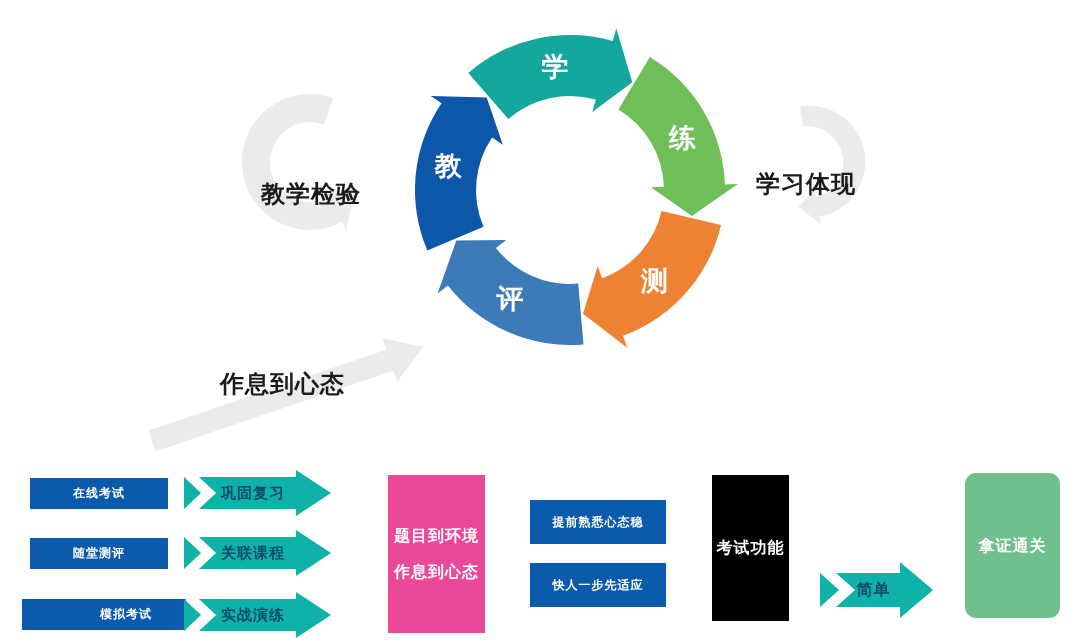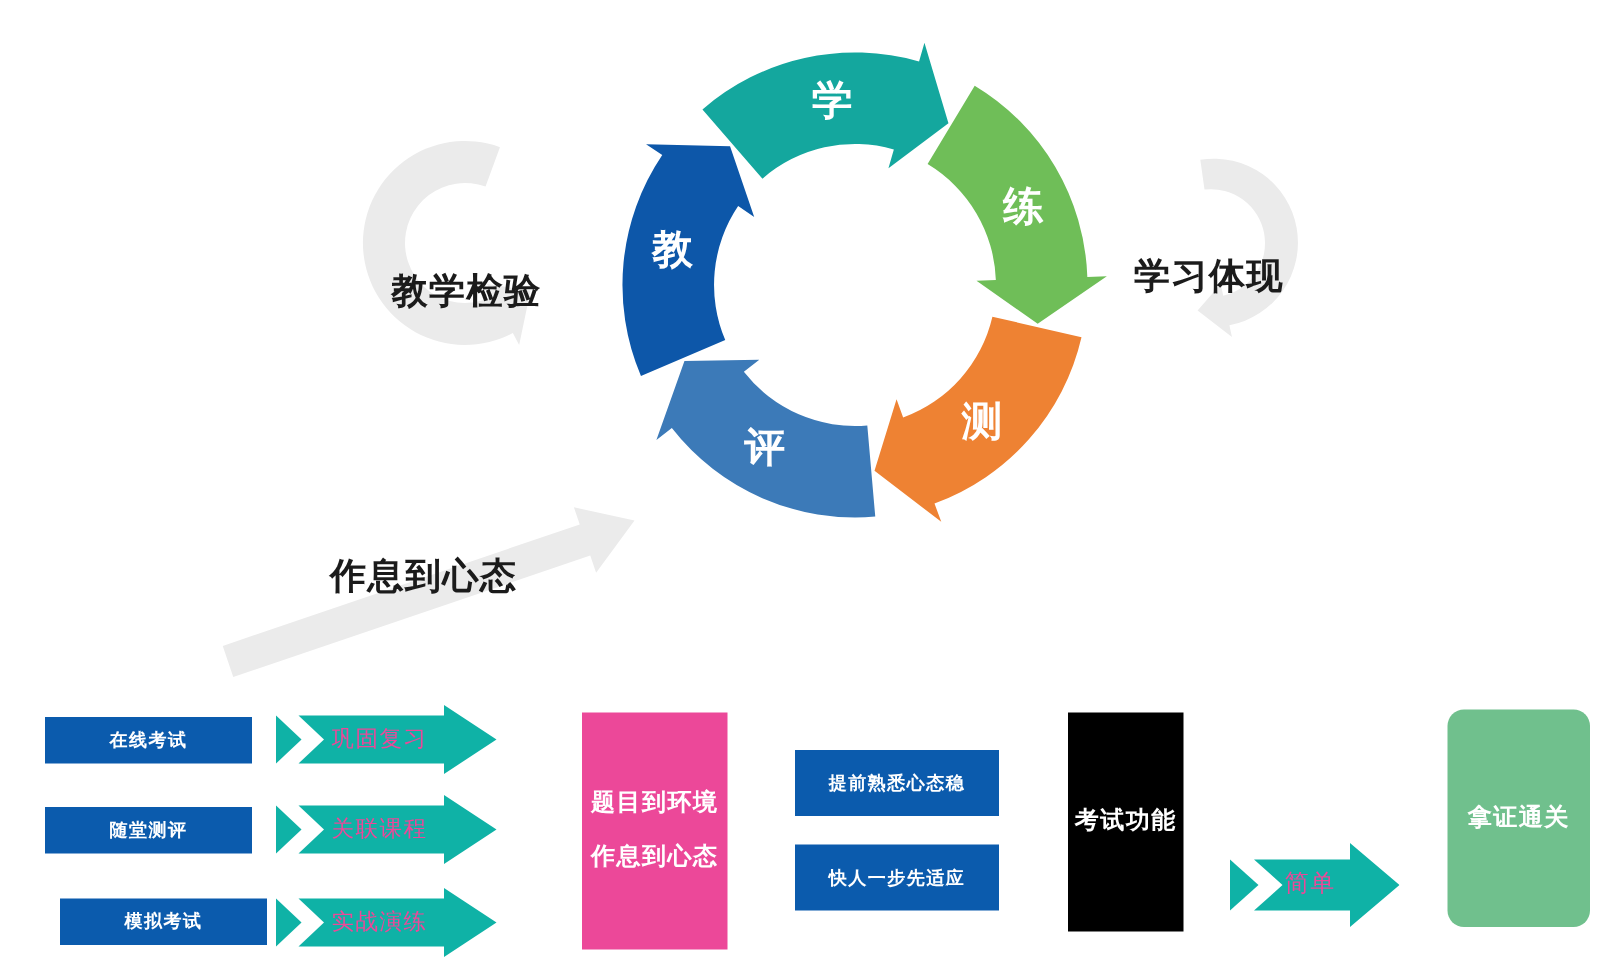--- a/index.html
+++ b/index.html
@@ -9,21 +9,21 @@
   .seg-label{fill:#ffffff;font-size:27px;font-weight:bold;text-anchor:middle;dominant-baseline:central;
              font-family:"Liberation Sans",sans-serif;}
   .note{position:absolute;color:#1b1b1b;font-size:24px;font-weight:600;letter-spacing:1px;white-space:nowrap;margin-top:24px;}
   .blue-box{position:absolute;display:flex;align-items:center;justify-content:center;
             color:#fff;font-weight:bold;font-size:12px;letter-spacing:1px;}
   .green-box{position:absolute;display:flex;flex-direction:column;align-items:center;justify-content:center;
              color:#fff;font-weight:bold;font-size:16px;letter-spacing:1px;}
   .green-box .gline{line-height:1;margin:10px 0;}
   .tarrow{position:absolute;}
   .tarrow svg{position:absolute;left:0;top:0;}
-  .tarrow .alabel{position:absolute;top:0;bottom:0;text-align:center;color:#ec4899;font-weight:normal;}
+  .tarrow .alabel{position:absolute;top:0;bottom:0;text-align:center;color:#0c4a6e;font-weight:bold;}
   .tarrow.big .alabel{left:30px;right:40px;line-height:46px;font-size:15px;letter-spacing:1px;}
   .tarrow.small .alabel{left:28px;right:34px;line-height:56px;font-size:16px;letter-spacing:1px;}
 </style>
 </head>
 <body>
 
 <div class="stage">
 
   <svg id="cycle-svg" width="1080" height="644" viewBox="0 0 1080 644">
       <path d="M333.3,98.1 A68 68 0 1 0 341.9,222 L346.1,230 L353.7,193.7 L324.6,189.4 L328.8,197.3 A40 40 0 1 1 323.7,124.4 Z" fill="#ebebeb"></path>
@@ -40,21 +40,21 @@
       <path d="M427.3,250.6 A155 155 0 0 1 441.5,103.3 L430.7,96.1 L486.7,97.5 L502.8,144.7 L492.1,137.4 A94 94 0 0 0 483.5,226.7 Z" fill="#0d57a9"></path>
       <text x="448.3" y="166.3" class="seg-label">教</text>
     </svg>
 
   <div class="note" style="left:261px;top:154px;">教学检验</div>
   <div class="note" style="left:756px;top:144px;">学习体现</div>
   <div class="note" style="left:220px;top:344px;">作息到心态</div>
 
   <div class="blue-box" style="left: 30px; top: 478px; width: 138px; height: 31px; background: rgb(11, 91, 173);">在线考试</div>
   <div class="blue-box" style="left: 30px; top: 538px; width: 138px; height: 31px; background: rgb(11, 91, 173);">随堂测评</div>
-  <div class="blue-box" style="left: 40px; top: 599px; width: 138px; height: 31px; background: rgb(11, 91, 173);">模拟考试</div>
+  <div class="blue-box" style="left: 22px; top: 599px; width: 120px; height: 31px; background: rgb(11, 91, 173); padding-left: 44px;">模拟考试</div>
 
   <div class="tarrow big" style="left:184px;top:470px;width:148px;height:46px;">
     <svg width="148" height="46" viewBox="0 0 148 46">
       <polygon points="0,7 17,23 0,39" fill="#0fb2a6"></polygon>
       <path d="M15,7 L32,23 L15,39 L112,39 L112,46 L147,23 L112,0 L112,7 Z" fill="#0fb2a6"></path>
     </svg>
     <span class="alabel">巩固复习</span>
   </div>
   <div class="tarrow big" style="left:184px;top:530px;width:148px;height:46px;">
     <svg width="148" height="46" viewBox="0 0 148 46">

